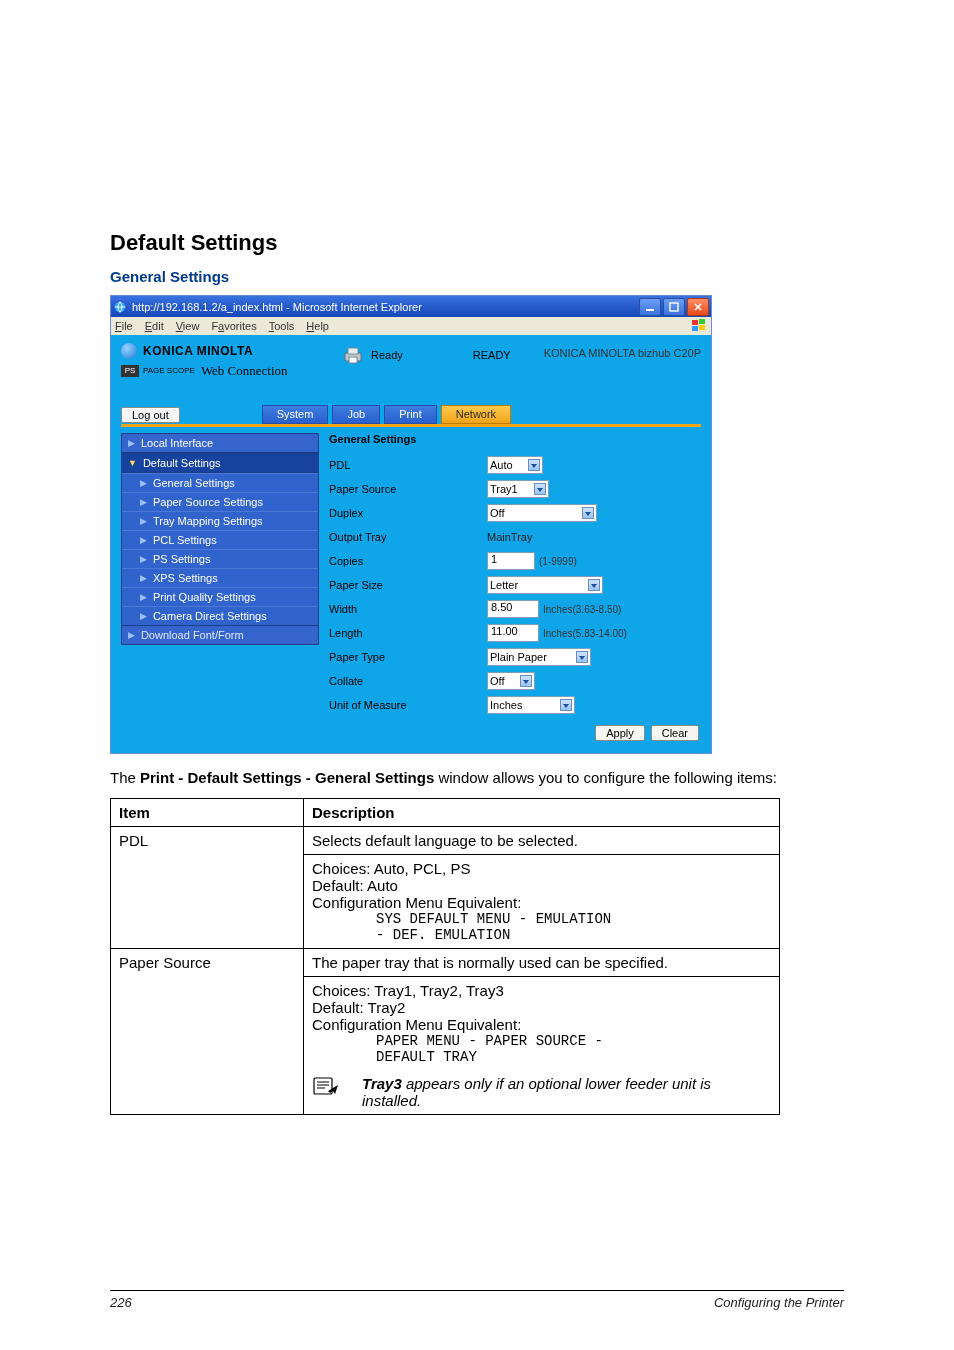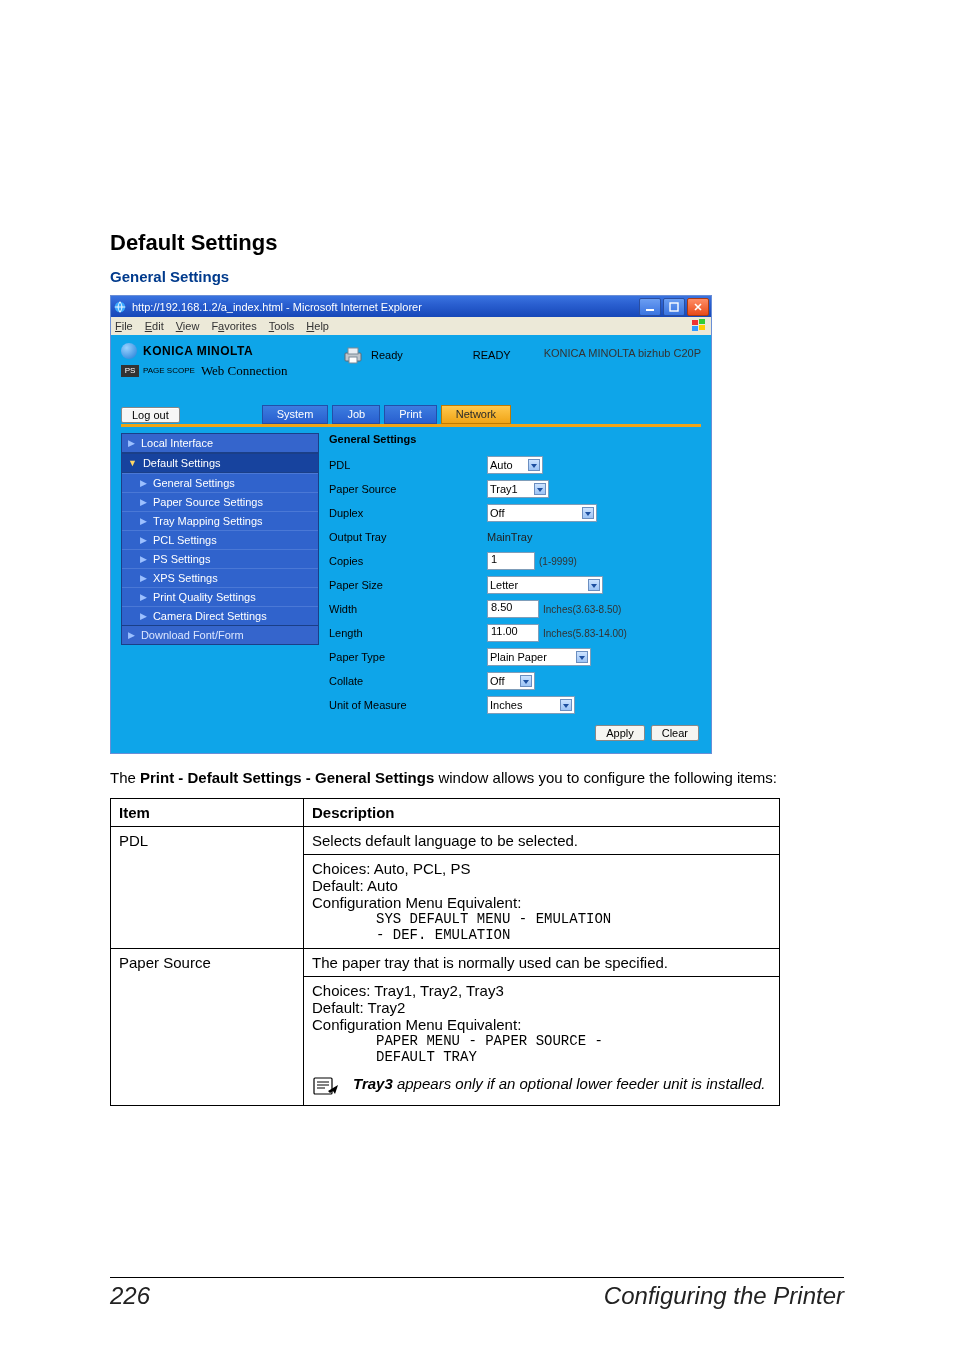--- a/index.html
+++ b/index.html
@@ -175,29 +175,29 @@
     width: 670px; border-collapse: collapse; font-size:15px;
   }
   table.desc th, table.desc td {
     border: 1px solid #000; padding: 5px 8px; vertical-align: top;
   }
   table.desc th {
     text-align:left; font-weight:bold; background:#fff;
   }
   .mono { font-family: "Courier New", monospace; font-size:14px; white-space:pre; }
   .indent { padding-left: 64px; display:block; }
-  .note-line { display:flex; align-items:flex-start; gap:11px; margin-top:10px; }
+  .note-line { display:flex; align-items:flex-start; gap:20px; margin-top:10px; }
   .note-icon { width:30px; flex:0 0 30px; }
   .note-text { font-style: italic; }
   .note-text .b { font-weight:bold; font-style:italic; }
 
   .footer {
     position: absolute; left:110px; right:110px; bottom: 40px;
     display:flex; align-items:baseline; justify-content:space-between;
-    font-style: italic; font-size: 24px; color:#222;
+    font-style: italic; font-size: 13px; color:#222;
     border-top: 1px solid #000; padding-top: 4px;
   }
   .footer .pnum { font-style: italic; }
 </style>
 </head>
 <body>
 
 <div class="page">
 
   <div class="h1">Default Settings</div>

